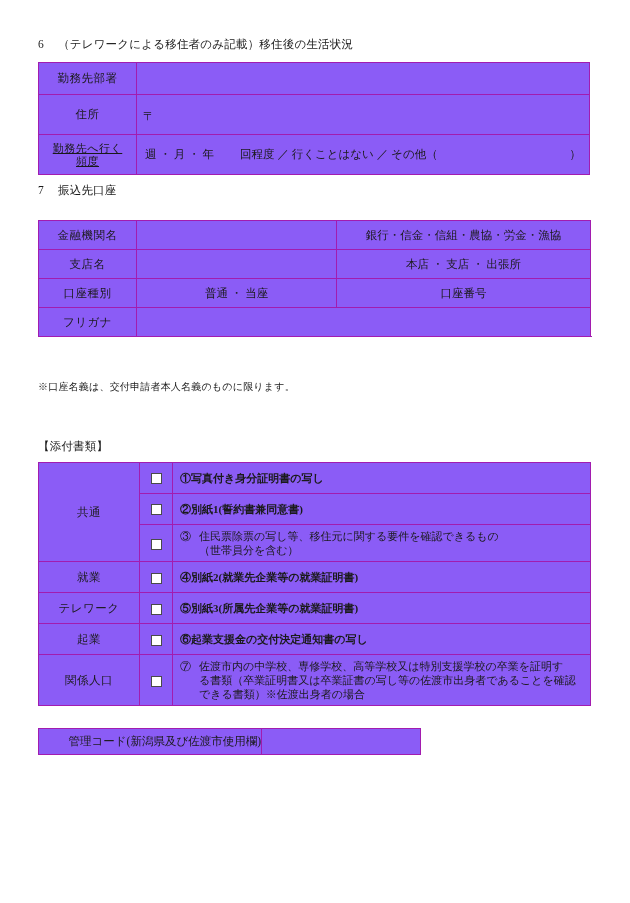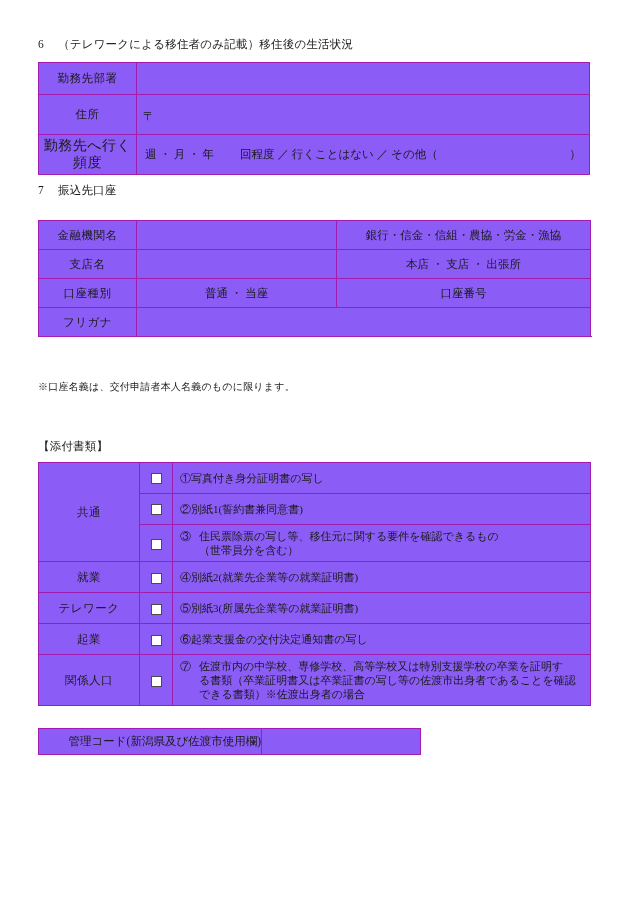--- a/index.html
+++ b/index.html
@@ -71,21 +71,22 @@
   td.thinbottom { border-bottom: 1px solid #b8b8b8; }
 
   
   #tbl-living { left: 38px; top: 62px; width: 549px; }
   #tbl-living td.k { width: 97px; }
   #tbl-living td.v { width: 452px; }
   .r-h64 { height: 32px; }
   .r-h40 { height: 40px; }
   .two-line {
     line-height: 1.15;
-    font-size: 14px;
+    font-size: 11px;
+    text-decoration: underline;
   }
   .postal {
     display: block;
     padding: 3px 0 0 6px;
     text-align: left;
   }
   .freq-line {
     padding: 0 8px;
     display: flex;
     align-items: center;
@@ -129,20 +130,21 @@
   }
   .doc-text .ind {
     display: block;
     padding-left: 19px;
     text-indent: 0;
   }
   .doc-one {
     padding: 0 5px 0 7px;
     font-size: 11px;
     white-space: nowrap;
+    font-weight: bold;
   }
 
   
   #tbl-mgmt { left: 38px; top: 728px; width: 380px; }
   #tbl-mgmt td.k { width: 222px; height: 25px; }
   #tbl-mgmt td.v { width: 158px; }
 </style>
 </head>
 <body>
 

